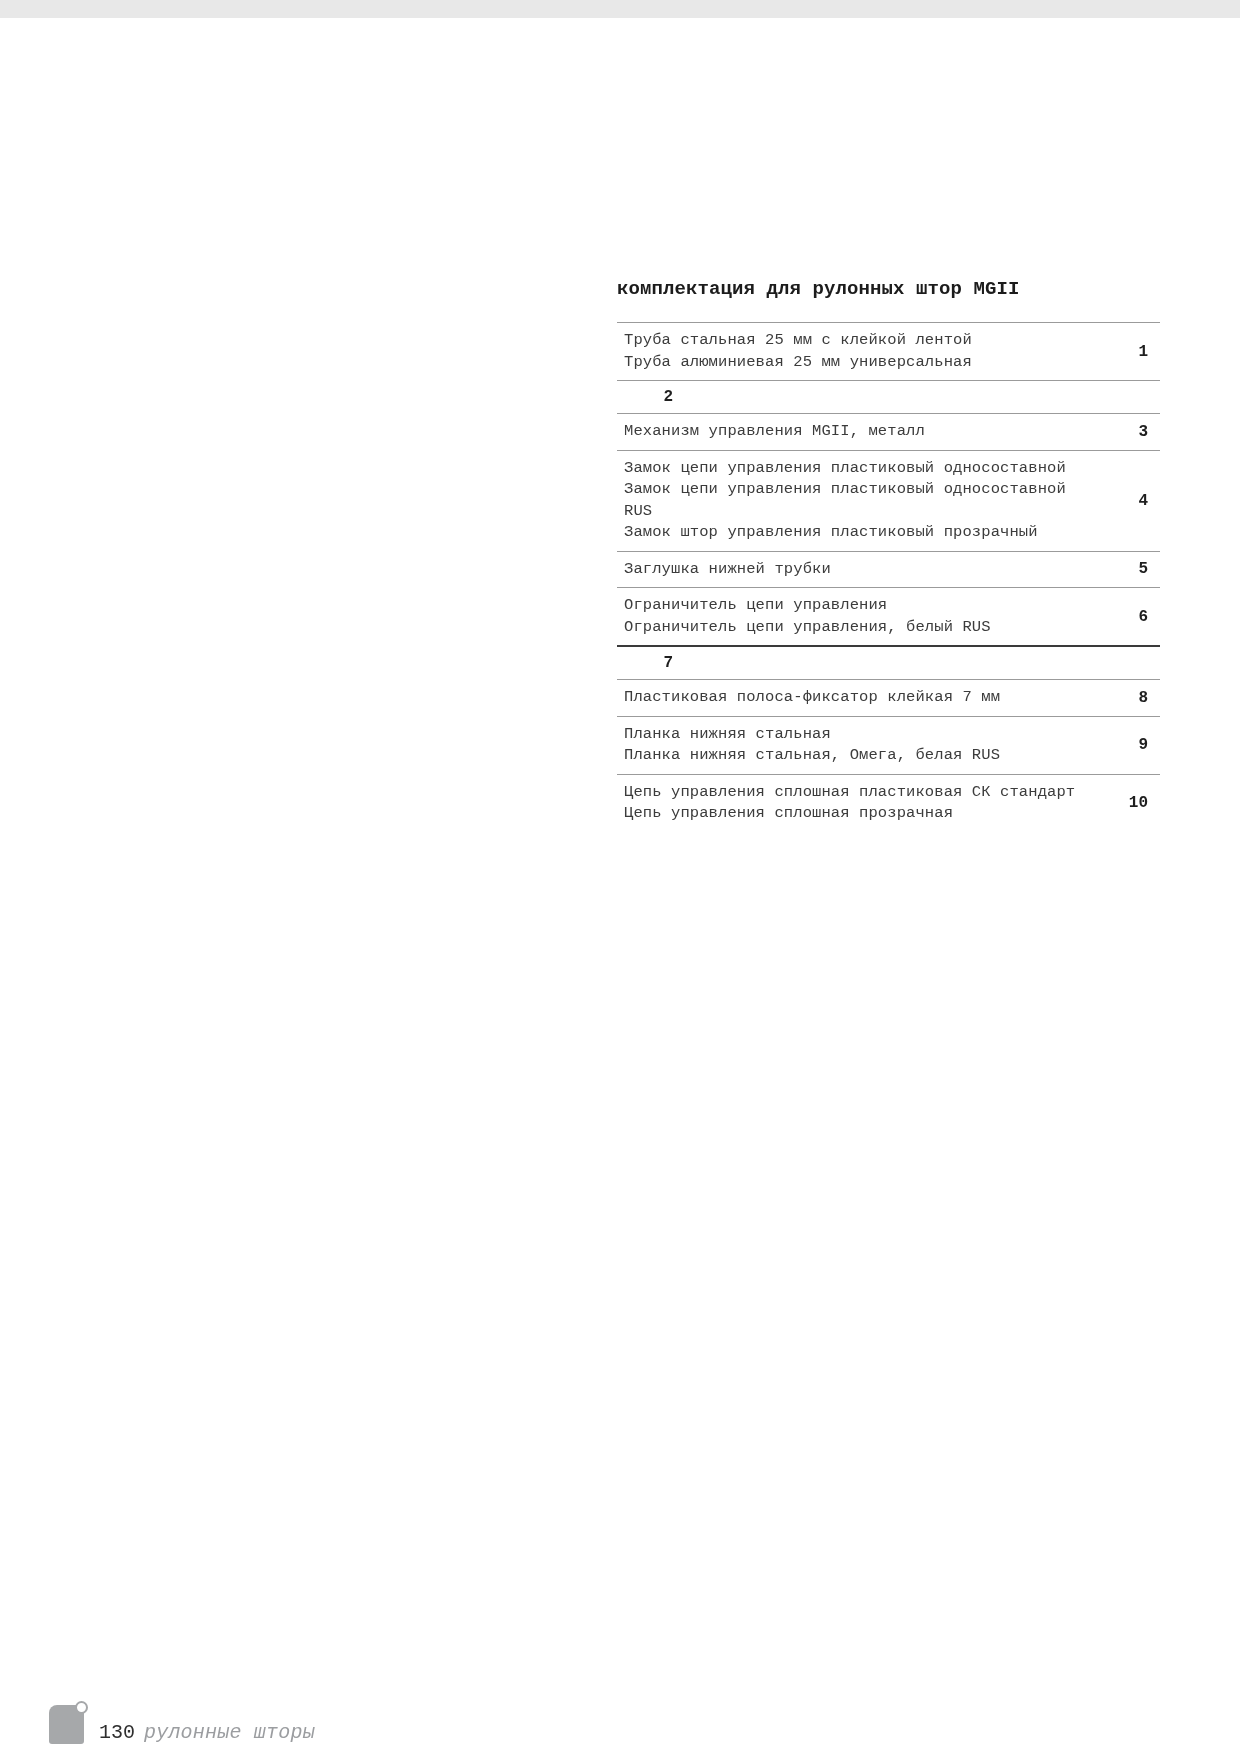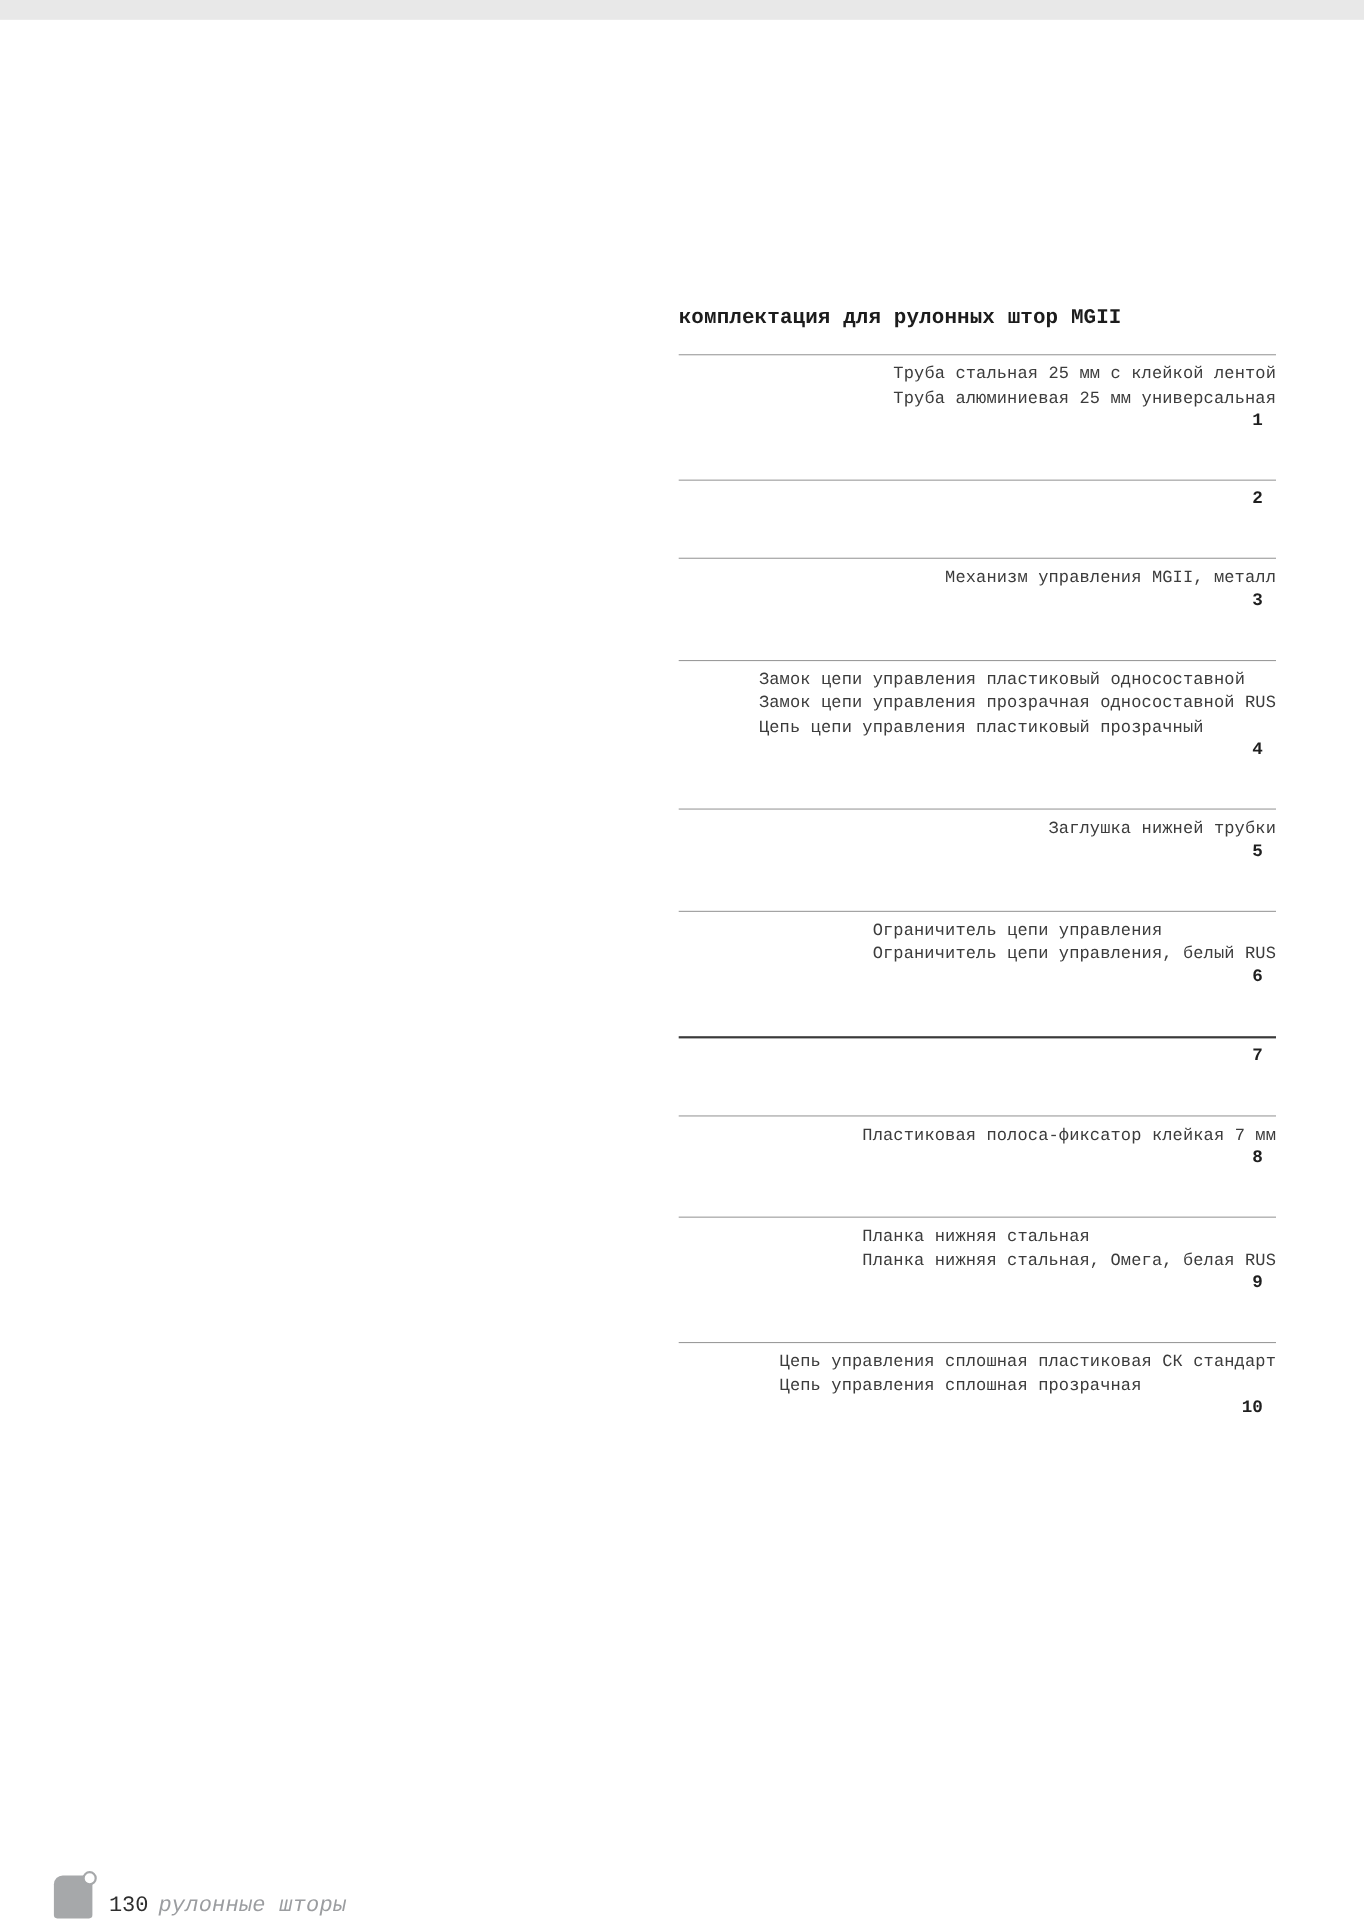--- a/index.html
+++ b/index.html
@@ -28,24 +28,23 @@
     line-height: 22px;
     font-weight: 700;
     color: #1c1c1c;
     letter-spacing: 0.1px;
   }
   .parts-table {
     width: 100%;
   }
   .trow {
     display: flex;
-    align-items: flex-end;
+    align-items: center;
     border-top: 1px solid #9b9b9b;
     padding: 7px 0;
-    flex-direction: column;
   }
   .trow.dark-top {
     border-top: 2px solid #3a3a3a;
   }
   .cell-lines {
     flex: 1 1 auto;
     padding-left: 7px;
     font-size: 15.5px;
     line-height: 21.5px;
     color: #3c3c3c;
@@ -117,22 +116,22 @@
         </div>
         <div class="trow">
           <div class="cell-lines">
             <div>Механизм управления MGII, металл</div>
           </div>
           <div class="cell-num">3</div>
         </div>
         <div class="trow">
           <div class="cell-lines">
             <div>Замок цепи управления пластиковый односоставной</div>
-            <div>Замок цепи управления прозрачная односоставной RUS</div>
-            <div>Цепь цепи управления пластиковый прозрачный</div>
+            <div>Замок цепи управления пластиковый односоставной RUS</div>
+            <div>Замок штор управления пластиковый прозрачный</div>
           </div>
           <div class="cell-num">4</div>
         </div>
         <div class="trow">
           <div class="cell-lines">
             <div>Заглушка нижней трубки</div>
           </div>
           <div class="cell-num">5</div>
         </div>
         <div class="trow">

